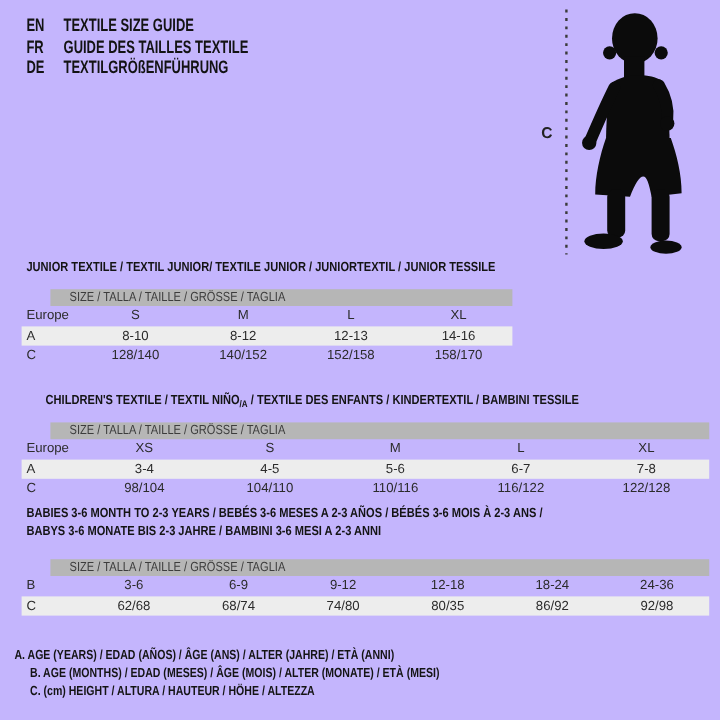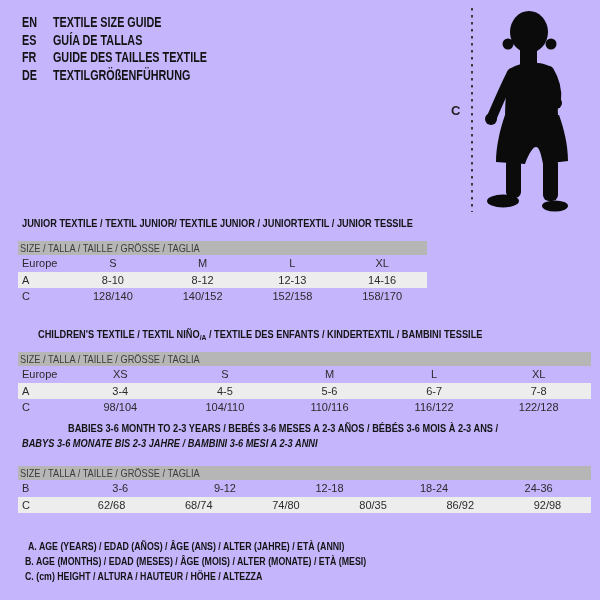--- a/index.html
+++ b/index.html
@@ -15,41 +15,38 @@
   .lang-row{height:17.6px;line-height:17.6px;}
   .lang-code{display:inline-block;width:43px;}
   
   .fig-label{left:451px;top:103px;font-size:13px;font-weight:bold;color:#222;}
   
   .sec-title{font-size:11px;font-weight:bold;color:#141414;line-height:14px;white-space:nowrap;}
   .subsc{font-size:8px;vertical-align:-2px;}
   
   .tbl{position:absolute;}
   .thead{height:14px;line-height:14px;background:var(--header_bar,#b6b6b6);
-         font-size:11px;color:#3c3c3c;padding-left:2px;overflow:hidden;}
+         font-size:11px;color:#3c3c3c;padding-left:16px;overflow:hidden;margin-left:24px;}
   .trow{display:flex;font-size:11px;color:#2b2b2b;}
   .trow.alt{background:var(--row_alt,#ededed);}
   .h17{height:17px;line-height:17px;}
   .h16{height:16px;line-height:16px;}
   .tlabel{width:50px;padding-left:4px;box-sizing:border-box;text-align:left;}
   .tcell{flex:1;text-align:center;}
   
   .footnote{font-size:11px;font-weight:bold;color:#141414;line-height:14px;white-space:nowrap;}
 </style>
 </head>
 <body>
 
 <div class="canvas">
 
   <div class="abs lang-list">
     <div class="lang-row">
       <span class="cond72"><span class="lang-code">EN</span><span>TEXTILE SIZE GUIDE</span></span>
-    </div>
-    <div class="lang-row">
-      <span class="cond72"><span class="lang-code">ES</span><span>GUÍA DE TALLAS</span></span>
     </div>
     <div class="lang-row">
       <span class="cond72"><span class="lang-code">FR</span><span>GUIDE DES TAILLES TEXTILE</span></span>
     </div>
     <div class="lang-row">
       <span class="cond72"><span class="lang-code">DE</span><span>TEXTILGRÖßENFÜHRUNG</span></span>
     </div>
   </div>
 
   <svg class="abs" style="left:468px;top:6px;" width="8" height="208">
@@ -132,51 +129,52 @@
       <div class="tlabel">C</div>
       <div class="tcell">98/104</div>
       <div class="tcell">104/110</div>
       <div class="tcell">110/116</div>
       <div class="tcell">116/122</div>
       <div class="tcell">122/128</div>
     </div>
   </div>
 
   <div class="abs" style="left:22px;top:421px;">
-    <div class="sec-title" style="height:15px;line-height:15px;margin-left:46px;">
+    <div class="sec-title" style="height:15px;line-height:15px;">
       <span class="cond">BABIES 3-6 MONTH TO 2-3 YEARS / BEBÉS 3-6 MESES A 2-3 AÑOS / BÉBÉS 3-6 MOIS À 2-3 ANS /</span>
     </div>
-    <div class="sec-title" style="height:15px;line-height:15px;font-style:italic;">
+    <div class="sec-title" style="height:15px;line-height:15px;">
       <span class="cond">BABYS 3-6 MONATE BIS 2-3 JAHRE / BAMBINI 3-6 MESI A 2-3 ANNI</span>
     </div>
   </div>
   <div class="tbl" style="left:18px;top:466px;width:573px;">
     <div class="thead">
       <span class="cond">SIZE / TALLA / TAILLE / GRÖSSE / TAGLIA</span>
     </div>
     <div class="trow h17">
       <div class="tlabel">B</div>
       <div class="tcell">3-6</div>
+      <div class="tcell">6-9</div>
       <div class="tcell">9-12</div>
       <div class="tcell">12-18</div>
       <div class="tcell">18-24</div>
       <div class="tcell">24-36</div>
     </div>
     <div class="trow h16 alt">
       <div class="tlabel">C</div>
       <div class="tcell">62/68</div>
       <div class="tcell">68/74</div>
       <div class="tcell">74/80</div>
       <div class="tcell">80/35</div>
       <div class="tcell">86/92</div>
       <div class="tcell">92/98</div>
     </div>
   </div>
 
-  <div class="abs footnote" style="left:28px;top:539px;">
+  <div class="abs footnote" style="left:12px;top:539px;">
     <span class="cond80">A. AGE (YEARS) / EDAD (AÑOS) / ÂGE (ANS) / ALTER (JAHRE) / ETÀ (ANNI)</span>
   </div>
   <div class="abs footnote" style="left:25px;top:554px;">
     <span class="cond80">B. AGE (MONTHS) / EDAD (MESES) / ÂGE (MOIS) / ALTER (MONATE) / ETÀ (MESI)</span>
   </div>
   <div class="abs footnote" style="left:25px;top:569px;">
     <span class="cond80">C. (cm) HEIGHT / ALTURA / HAUTEUR / HÖHE / ALTEZZA</span>
   </div>
 
 </div>

